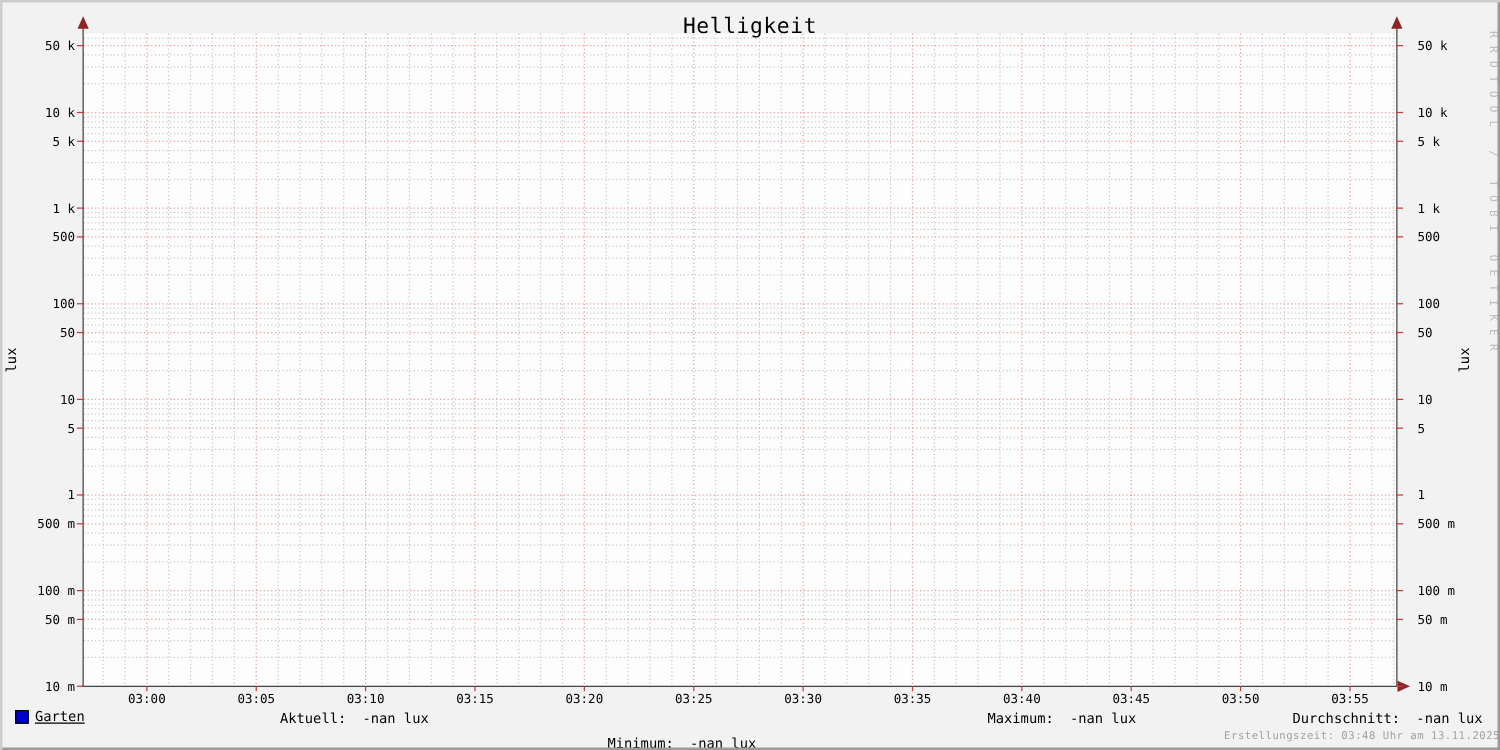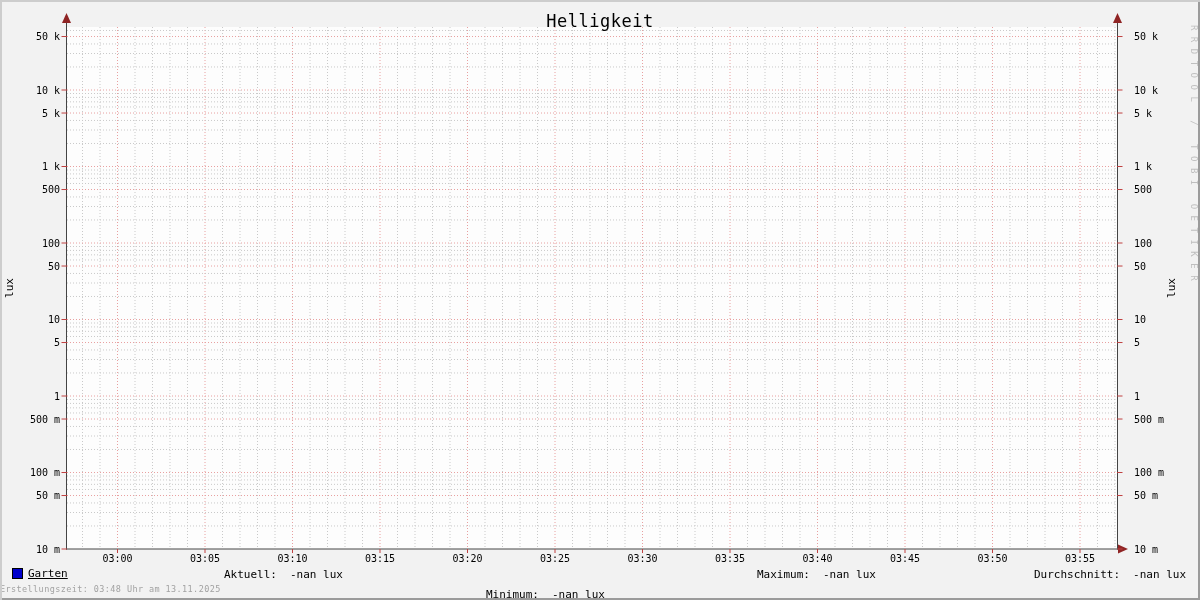--- a/index.html
+++ b/index.html
@@ -37,24 +37,24 @@
   .legend-series{
     position:absolute;left:12px;top:567px;height:13px;
     display:flex;align-items:center;gap:5px;font-size:11px;white-space:pre;text-decoration:underline;
   }
   .swatch{width:9px;height:9px;border:1px solid #000;background:#0000cc;flex:0 0 auto;}
   .stat{
     position:absolute;top:568px;font-size:11px;display:flex;gap:13px;white-space:pre;
   }
   .stat-0{left:224px;}
   .stat-1{left:486px;margin-top:20px;}
-  .stat-2{left:757px;}
+  .stat-2{left:790px;}
   .stat-3{left:1022px;margin-left:12px;}
   .footer{
-    position:absolute;top:584px;left:0;right:0;text-align:left;
+    position:absolute;top:584px;left:0;right:0;text-align:right;
     font-size:8.5px;letter-spacing:0.4px;color:#a2a2a2;
   }
 </style>
 </head>
 <body>
 
 <svg id="chart" width="1200" height="600">
     <rect x="67" y="27" width="1050" height="522" fill="#fdfdfd"></rect>
     <line x1="82.5" y1="27" x2="82.5" y2="549" stroke="#c9c9c9" stroke-dasharray="1 2" stroke-width="1"></line>
     <line x1="100" y1="27" x2="100" y2="549" stroke="#c9c9c9" stroke-dasharray="1 2" stroke-width="1"></line>

